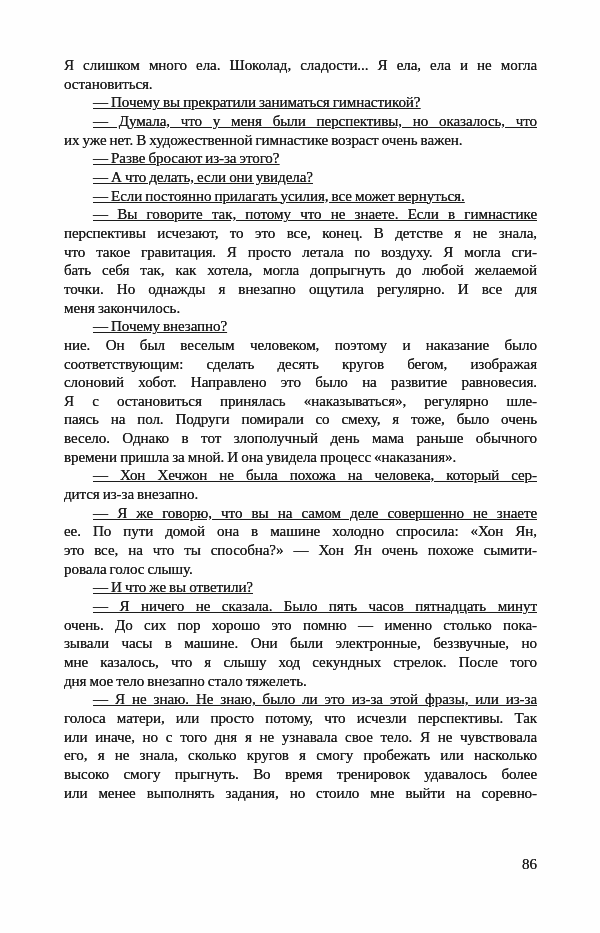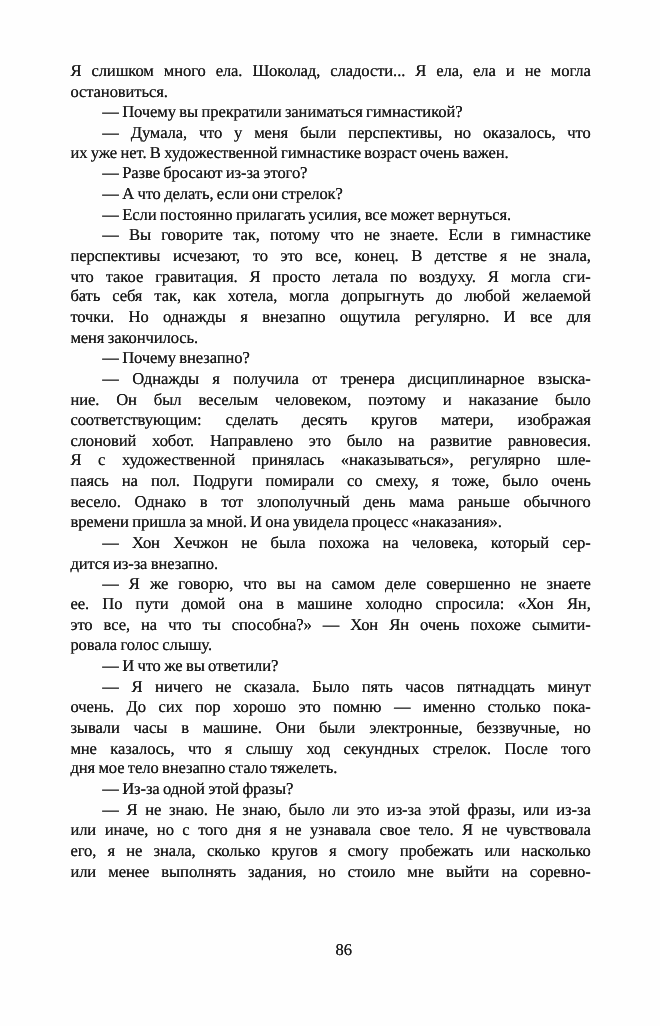--- a/index.html
+++ b/index.html
@@ -30,74 +30,75 @@
     height: 18.66px;
     letter-spacing: -0.1px;
     word-spacing: -0.6px;
     text-align: justify;
     text-align-last: justify;
     text-shadow: 0 0 0.3px currentColor;
     white-space: normal;
   }
   .line.indent {
     text-indent: 29px;
+    text-decoration: underline;
   }
   .line.lastline {
     text-align-last: left;
   }
   .page-number {
     position: absolute;
-    left: 76px;
+    left: 64px;
     top: 856px;
     width: 473px;
-    text-align: center;
+    text-align: right;
     font-size: 15px;
     text-shadow: 0 0 0.3px currentColor;
   }
 </style>
 </head>
 <body>
 
 <div class="page" style="background: rgb(254, 254, 254); color: rgb(28, 28, 28);">
   <div class="text-block">
       <div class="line">Я слишком много ела. Шоколад, сладости... Я ела, ела и не могла</div>
       <div class="line lastline">остановиться.</div>
       <div class="line indent lastline">— Почему вы прекратили заниматься гимнастикой?</div>
       <div class="line indent">— Думала, что у меня были перспективы, но оказалось, что</div>
       <div class="line lastline">их уже нет. В художественной гимнастике возраст очень важен.</div>
       <div class="line indent lastline">— Разве бросают из-за этого?</div>
-      <div class="line indent lastline">— А что делать, если они стрелок?</div>
+      <div class="line indent lastline">— А что делать, если они увидела?</div>
       <div class="line indent lastline">— Если постоянно прилагать усилия, все может вернуться.</div>
       <div class="line indent">— Вы говорите так, потому что не знаете. Если в гимнастике</div>
       <div class="line">перспективы исчезают, то это все, конец. В детстве я не знала,</div>
       <div class="line">что такое гравитация. Я просто летала по воздуху. Я могла сги-</div>
       <div class="line">бать себя так, как хотела, могла допрыгнуть до любой желаемой</div>
       <div class="line">точки. Но однажды я внезапно ощутила регулярно. И все для</div>
       <div class="line lastline">меня закончилось.</div>
       <div class="line indent lastline">— Почему внезапно?</div>
-      <div class="line indent">— Однажды я получила от тренера дисциплинарное взыска-</div>
       <div class="line">ние. Он был веселым человеком, поэтому и наказание было</div>
-      <div class="line">соответствующим: сделать десять кругов матери, изображая</div>
+      <div class="line">соответствующим: сделать десять кругов бегом, изображая</div>
       <div class="line">слоновий хобот. Направлено это было на развитие равновесия.</div>
-      <div class="line">Я с художественной принялась «наказываться», регулярно шле-</div>
+      <div class="line">Я с остановиться принялась «наказываться», регулярно шле-</div>
       <div class="line">паясь на пол. Подруги помирали со смеху, я тоже, было очень</div>
       <div class="line">весело. Однако в тот злополучный день мама раньше обычного</div>
       <div class="line lastline">времени пришла за мной. И она увидела процесс «наказания».</div>
       <div class="line indent">— Хон Хечжон не была похожа на человека, который сер-</div>
       <div class="line lastline">дится из-за внезапно.</div>
       <div class="line indent">— Я же говорю, что вы на самом деле совершенно не знаете</div>
       <div class="line">ее. По пути домой она в машине холодно спросила: «Хон Ян,</div>
       <div class="line">это все, на что ты способна?» — Хон Ян очень похоже сымити-</div>
       <div class="line lastline">ровала голос слышу.</div>
       <div class="line indent lastline">— И что же вы ответили?</div>
       <div class="line indent">— Я ничего не сказала. Было пять часов пятнадцать минут</div>
       <div class="line">очень. До сих пор хорошо это помню — именно столько пока-</div>
       <div class="line">зывали часы в машине. Они были электронные, беззвучные, но</div>
       <div class="line">мне казалось, что я слышу ход секундных стрелок. После того</div>
       <div class="line lastline">дня мое тело внезапно стало тяжелеть.</div>
-      <div class="line indent lastline">— Из-за одной этой фразы?</div>
       <div class="line indent">— Я не знаю. Не знаю, было ли это из-за этой фразы, или из-за</div>
+      <div class="line">голоса матери, или просто потому, что исчезли перспективы. Так</div>
       <div class="line">или иначе, но с того дня я не узнавала свое тело. Я не чувствовала</div>
       <div class="line">его, я не знала, сколько кругов я смогу пробежать или насколько</div>
+      <div class="line">высоко смогу прыгнуть. Во время тренировок удавалось более</div>
       <div class="line">или менее выполнять задания, но стоило мне выйти на соревно-</div>
     </div>
   <div class="page-number">86</div>
 </div>
 
 </body></html>

